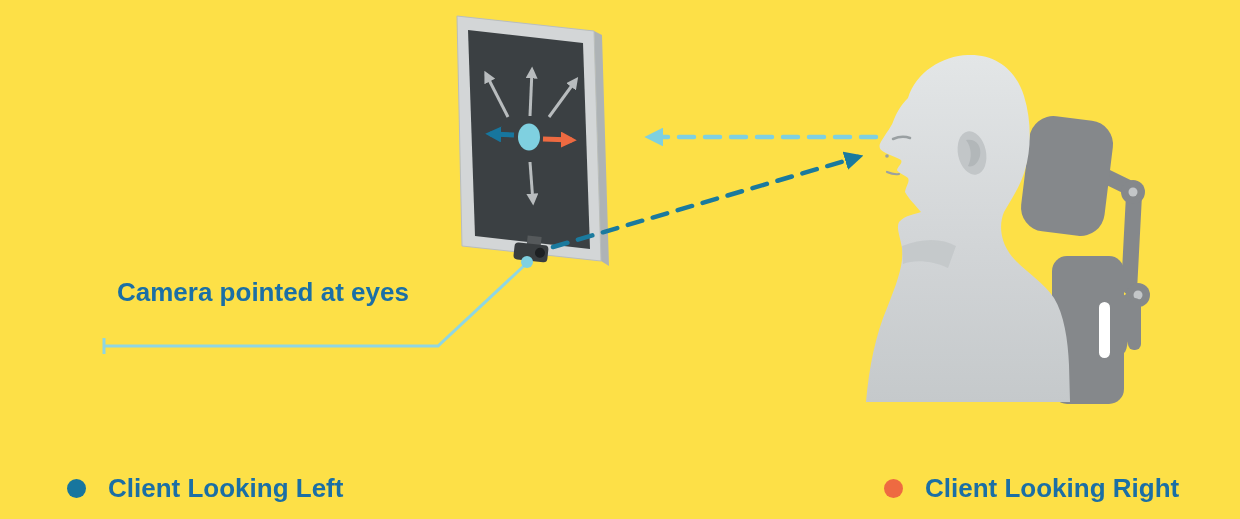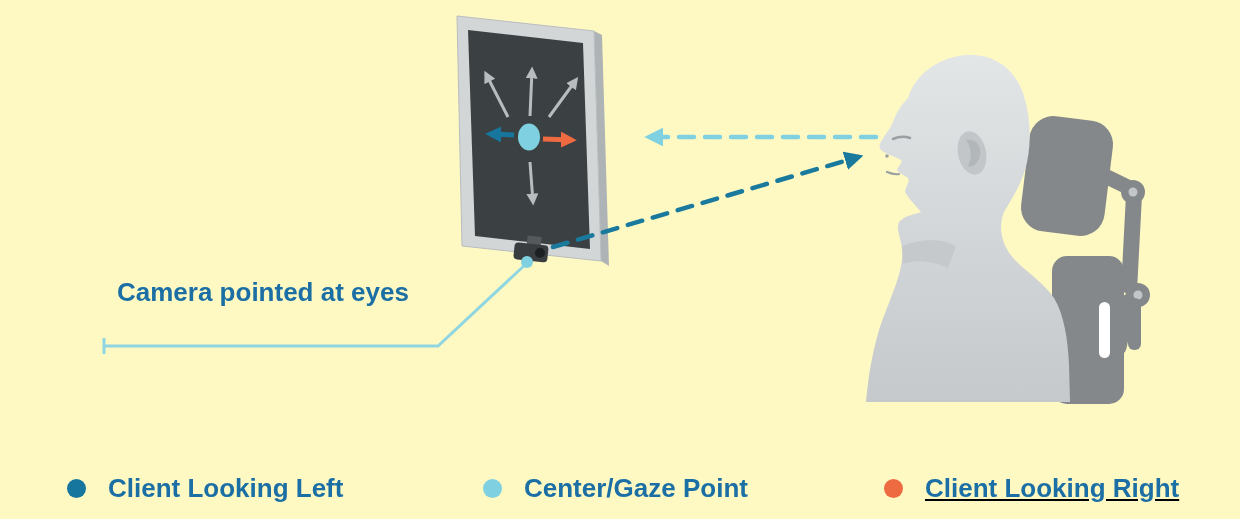--- a/index.html
+++ b/index.html
@@ -1,19 +1,19 @@
 <!DOCTYPE html>
 <html><head>
 <meta charset="utf-8">
 <style>
   html,body{margin:0;padding:0;background:#ffffff;}
   .stage{
     position:relative;
     width:1240px;height:519px;
-    background:#fef9c3;
+    background:#fde047;
     overflow:hidden;
     font-family:"Liberation Sans", sans-serif;
   }
   .stage svg{position:absolute;left:0;top:0;}
   .annotation{
     position:absolute;
     left:117px;top:276px;
     font-size:26px;
     font-weight:700;
     color:#1b6fa5;
@@ -149,22 +149,18 @@
   </svg>
 
   <div class="annotation">
     <div>Camera pointed at eyes</div>
   </div>
 
   <div class="legend-item" style="left:67px;">
     <span class="legend-dot" style="background: rgb(23, 118, 158);"></span>
     <span class="legend-label">Client Looking Left</span>
   </div>
-  <div class="legend-item" style="left:483px;">
-    <span class="legend-dot" style="background: rgb(127, 208, 224);"></span>
-    <span class="legend-label">Center/Gaze Point</span>
-  </div>
-  <div class="legend-item" style="left:884px;text-decoration:underline;">
+  <div class="legend-item" style="left:884px;">
     <span class="legend-dot" style="background: rgb(238, 106, 65);"></span>
     <span class="legend-label">Client Looking Right</span>
   </div>
 
 </div>
 
 </body></html>

